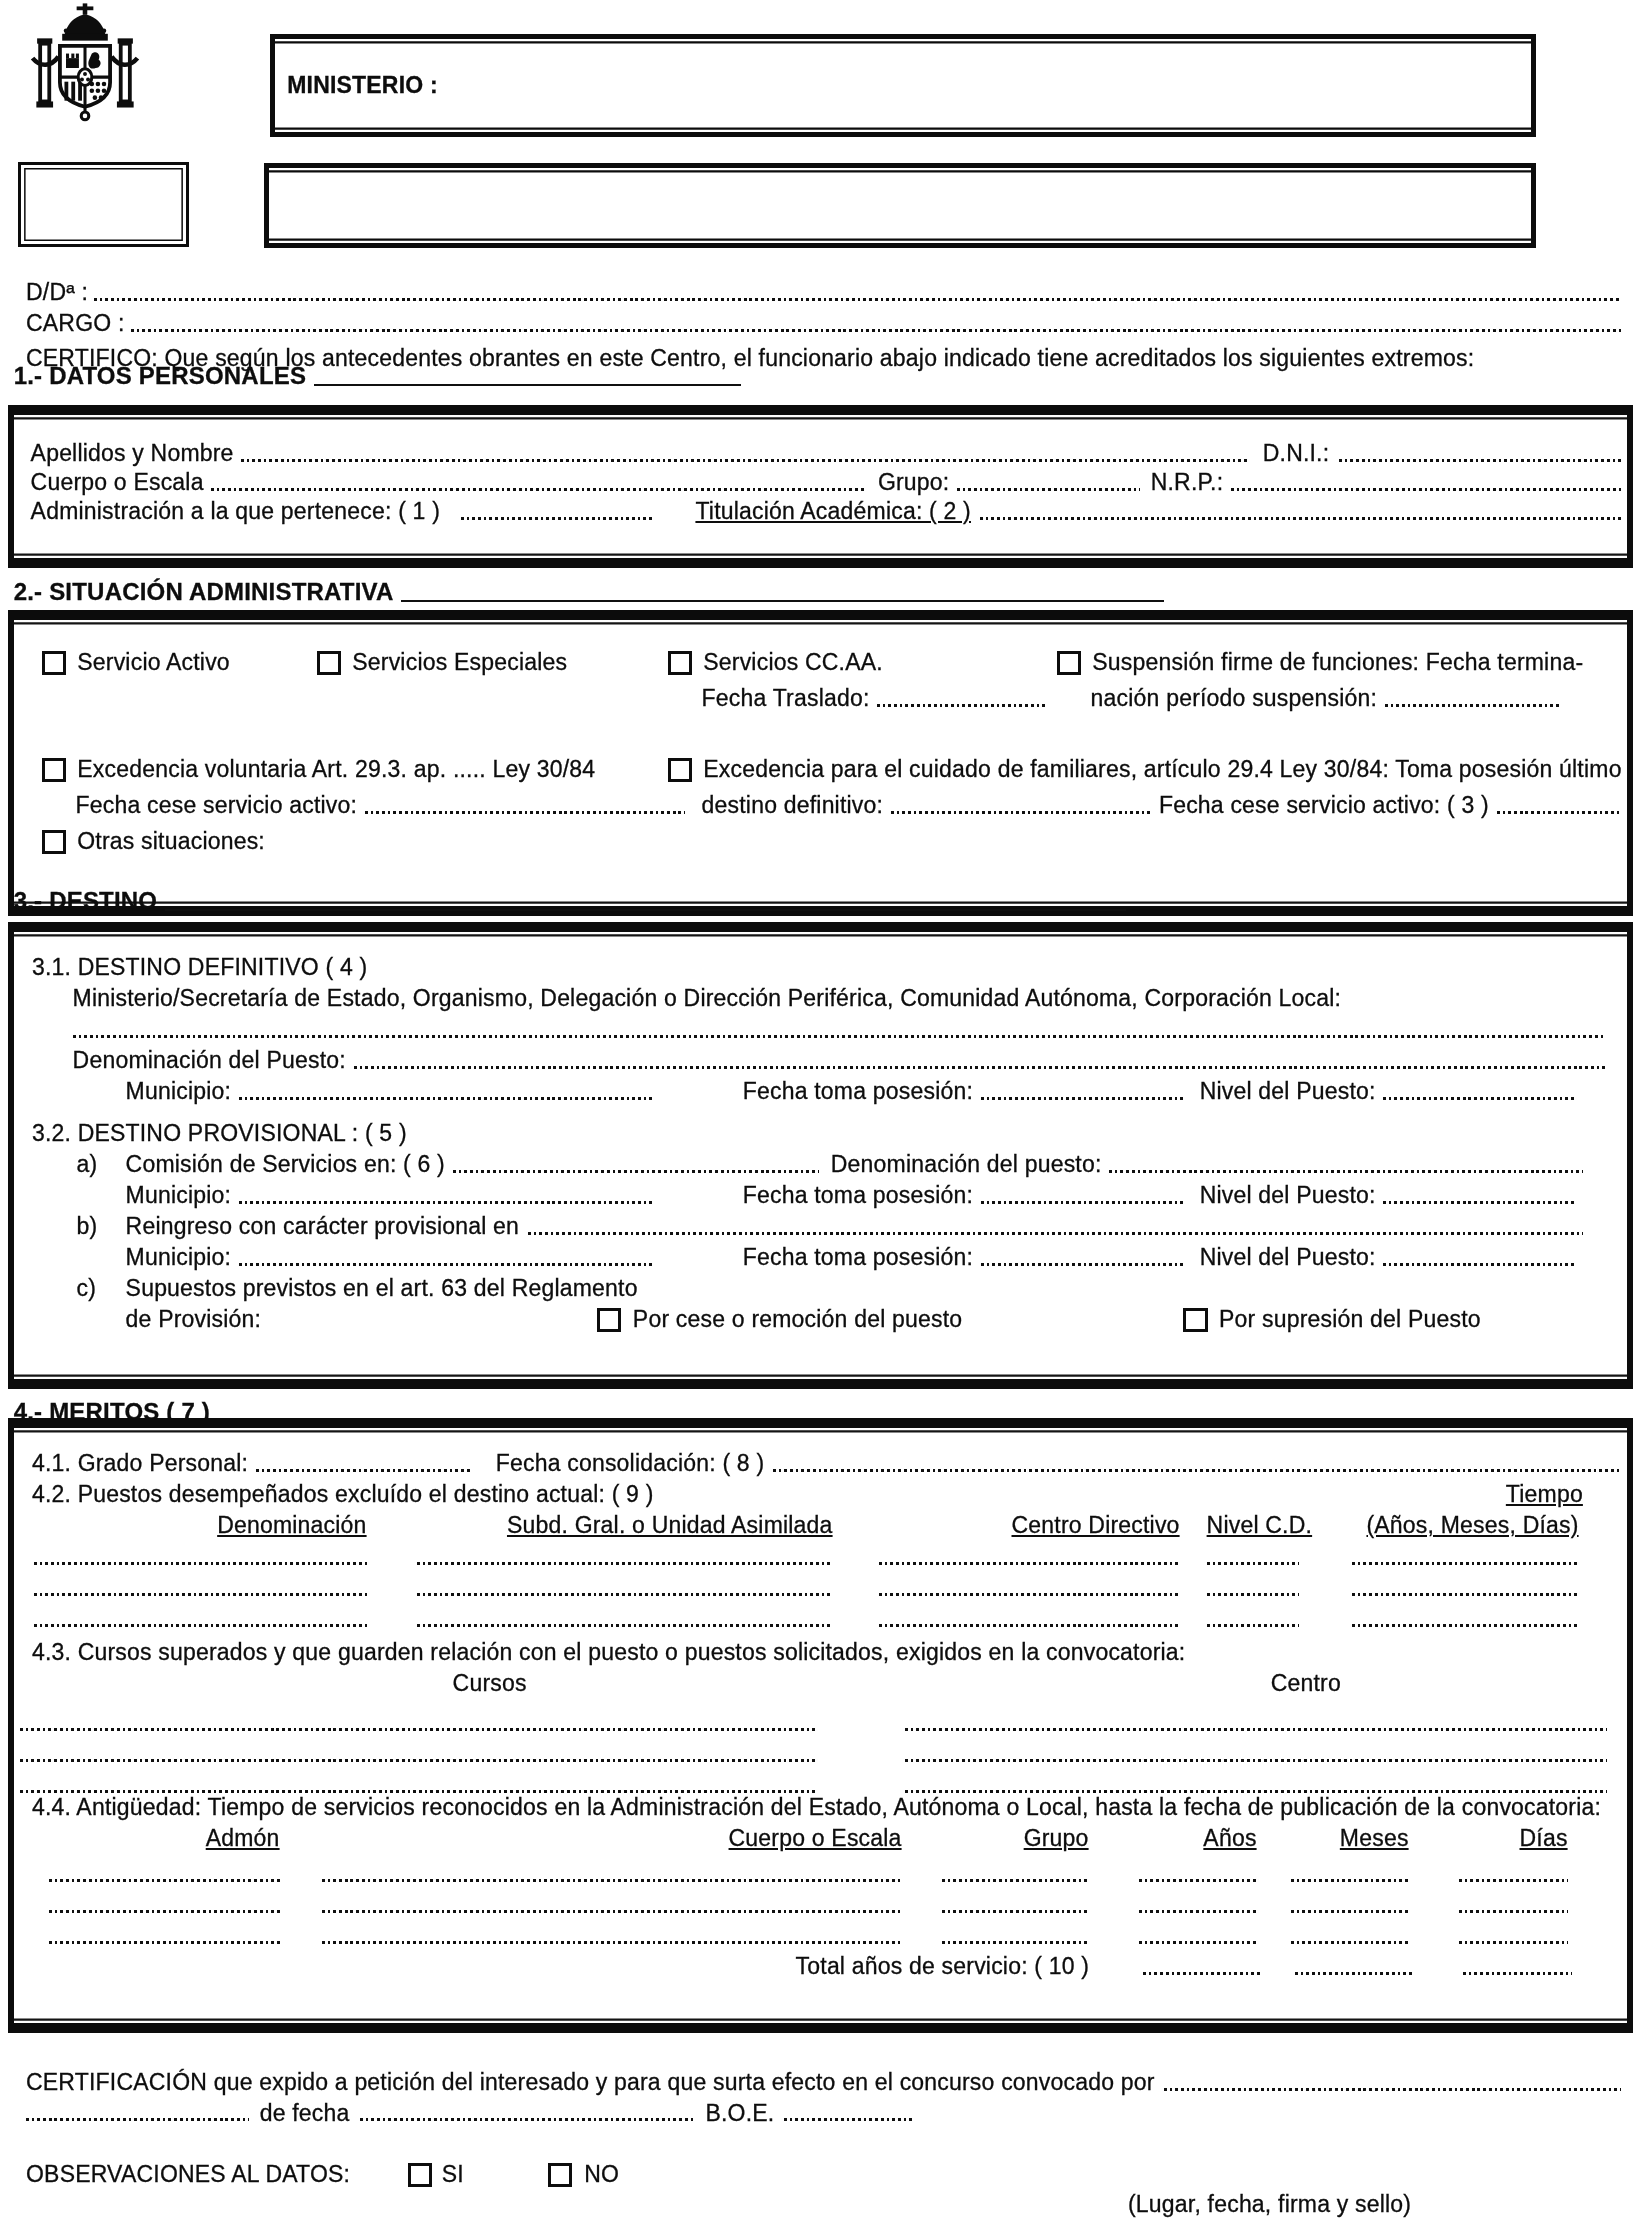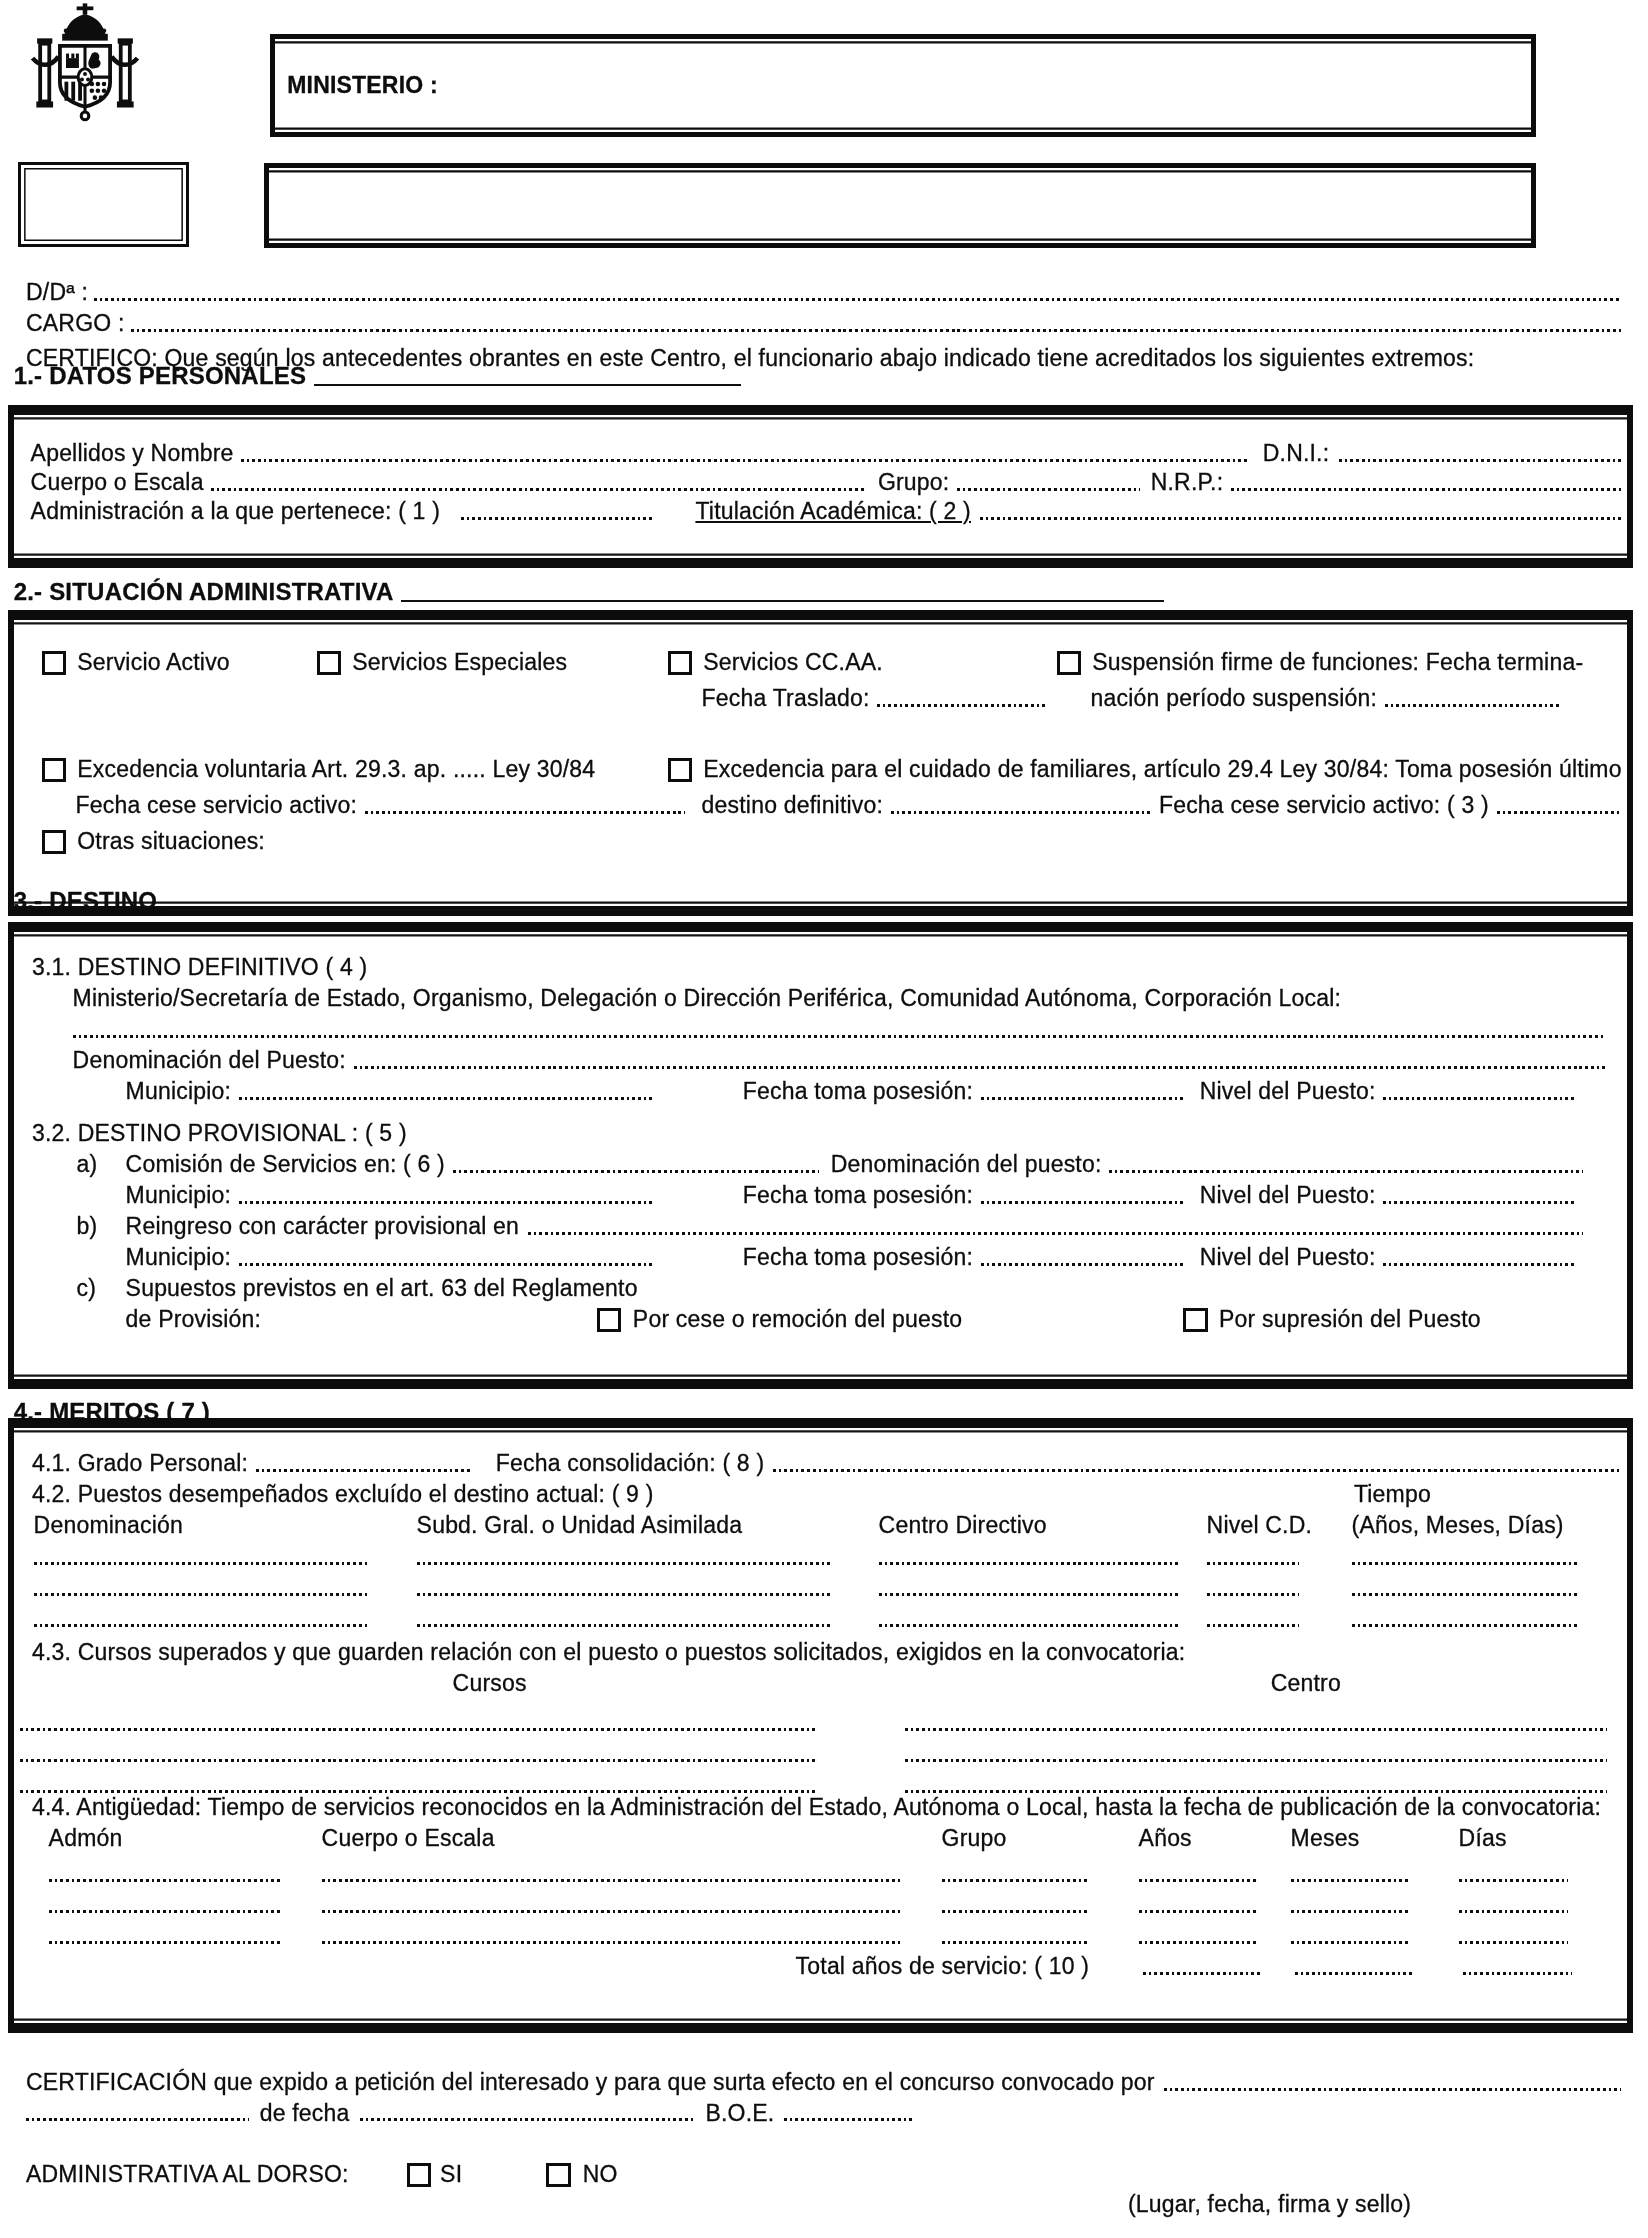--- a/index.html
+++ b/index.html
@@ -33,21 +33,21 @@
   .sbox{left:7.6px;width:1625px;border:6.1px solid #0c0c0c;border-top-width:10px;border-bottom-width:10px;
     box-shadow:inset 0 2.3px 0 #fdfdfd,inset 0 4.6px 0 #141414,inset 0 -2.3px 0 #fdfdfd,inset 0 -4.6px 0 #141414;
     box-sizing:border-box;}
   
   .cb{display:inline-block;width:18.3px;height:18.3px;border:3.1px solid #0d0d0d;margin-bottom:0.8px;flex:0 0 auto;}
   .cb-gap{margin-right:11.4px;}
   .opt{position:absolute;}
   .optline{display:flex;align-items:flex-end;}
   .subline{display:flex;align-items:flex-end;margin-left:34px;margin-top:9.2px;}
   
-  .tc{text-align:left;display:inline-block;}
+  .tc{text-align:right;display:inline-block;text-decoration:underline;}
   .footer-abs{left:26px;right:27px;position:absolute;}
 </style>
 </head>
 <body>
 
 <div class="page">
 
   <div class="abs coa">
     <svg viewBox="0 0 150 170" width="114" height="130" fill="#0d0d0d" stroke="none">
       <rect x="72" y="0" width="6" height="15"></rect>
@@ -401,21 +401,21 @@
     </div>
     <div class="row" style="height:30.5px;">
       <span class="dots" style="width:223px;"></span>
       <span style="margin-left:10.7px;">de fecha</span>
       <span class="dots" style="width:336px;margin-left:10.7px;"></span>
       <span style="margin-left:9.2px;">B.O.E.</span>
       <span class="dots" style="width:130px;margin-left:9.2px;"></span>
       <span class="spacer"></span>
     </div>
     <div class="row" style="height:34px;margin-top:27.5px;">
-      <span>ADMINISTRATIVA AL DORSO:</span>
+      <span>OBSERVACIONES AL DATOS:</span>
       <span class="cb" style="margin-left:58px;margin-right:9.2px;"></span>
       <span>SI</span>
       <span class="cb" style="margin-left:84px;margin-right:12.2px;"></span>
       <span>NO</span>
     </div>
   </div>
   <div class="abs" style="left:1128px;top:2191px;">
     <span>(Lugar, fecha, firma y sello)</span>
   </div>
 

